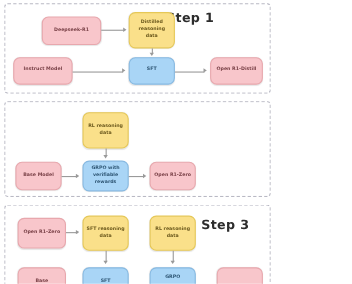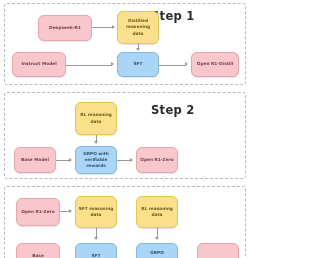--- a/index.html
+++ b/index.html
@@ -112,21 +112,20 @@
 
     <div class="arrow h" style="left:61px; top:60.5px; width:46px;"></div>
     <div class="ahead right" style="left:106px; top:58.3px;"></div>
 
     <div class="arrow h" style="left:154px; top:60.5px; width:27px;"></div>
     <div class="ahead right" style="left:180px; top:58.3px;"></div>
   </div>
 
   <div class="panel" id="panel-2">
 
-    <div class="step-label" style="left:146px; top:10px;">Step 2</div>
 
     <div class="node yellow" style="left:70px; top:9px; width:42px; height:33px;">
       <span>RL reasoning data</span>
     </div>
 
     <div class="node pink" style="left:9px; top:54px; width:42px; height:26px;">
       <span>Base Model</span>
     </div>
 
     <div class="node blue" style="left:70px; top:53px; width:42px; height:28px;">
@@ -142,20 +141,21 @@
 
     <div class="arrow h" style="left:51px; top:67px; width:14px;"></div>
     <div class="ahead right" style="left:64px; top:64.8px;"></div>
 
     <div class="arrow h" style="left:112px; top:67px; width:14px;"></div>
     <div class="ahead right" style="left:125px; top:64.8px;"></div>
   </div>
 
   <div class="panel" id="panel-3">
 
+    <div class="step-label" style="left:178px; top:10px;">Step 3</div>
 
     <div class="node pink" style="left:11px; top:11px; width:44px; height:28px;">
       <span>Open R1-Zero</span>
     </div>
 
     <div class="node yellow" style="left:70px; top:9px; width:42px; height:32px;">
       <span>SFT reasoning data</span>
     </div>
 
     <div class="node yellow" style="left:131px; top:9px; width:42px; height:32px;">

